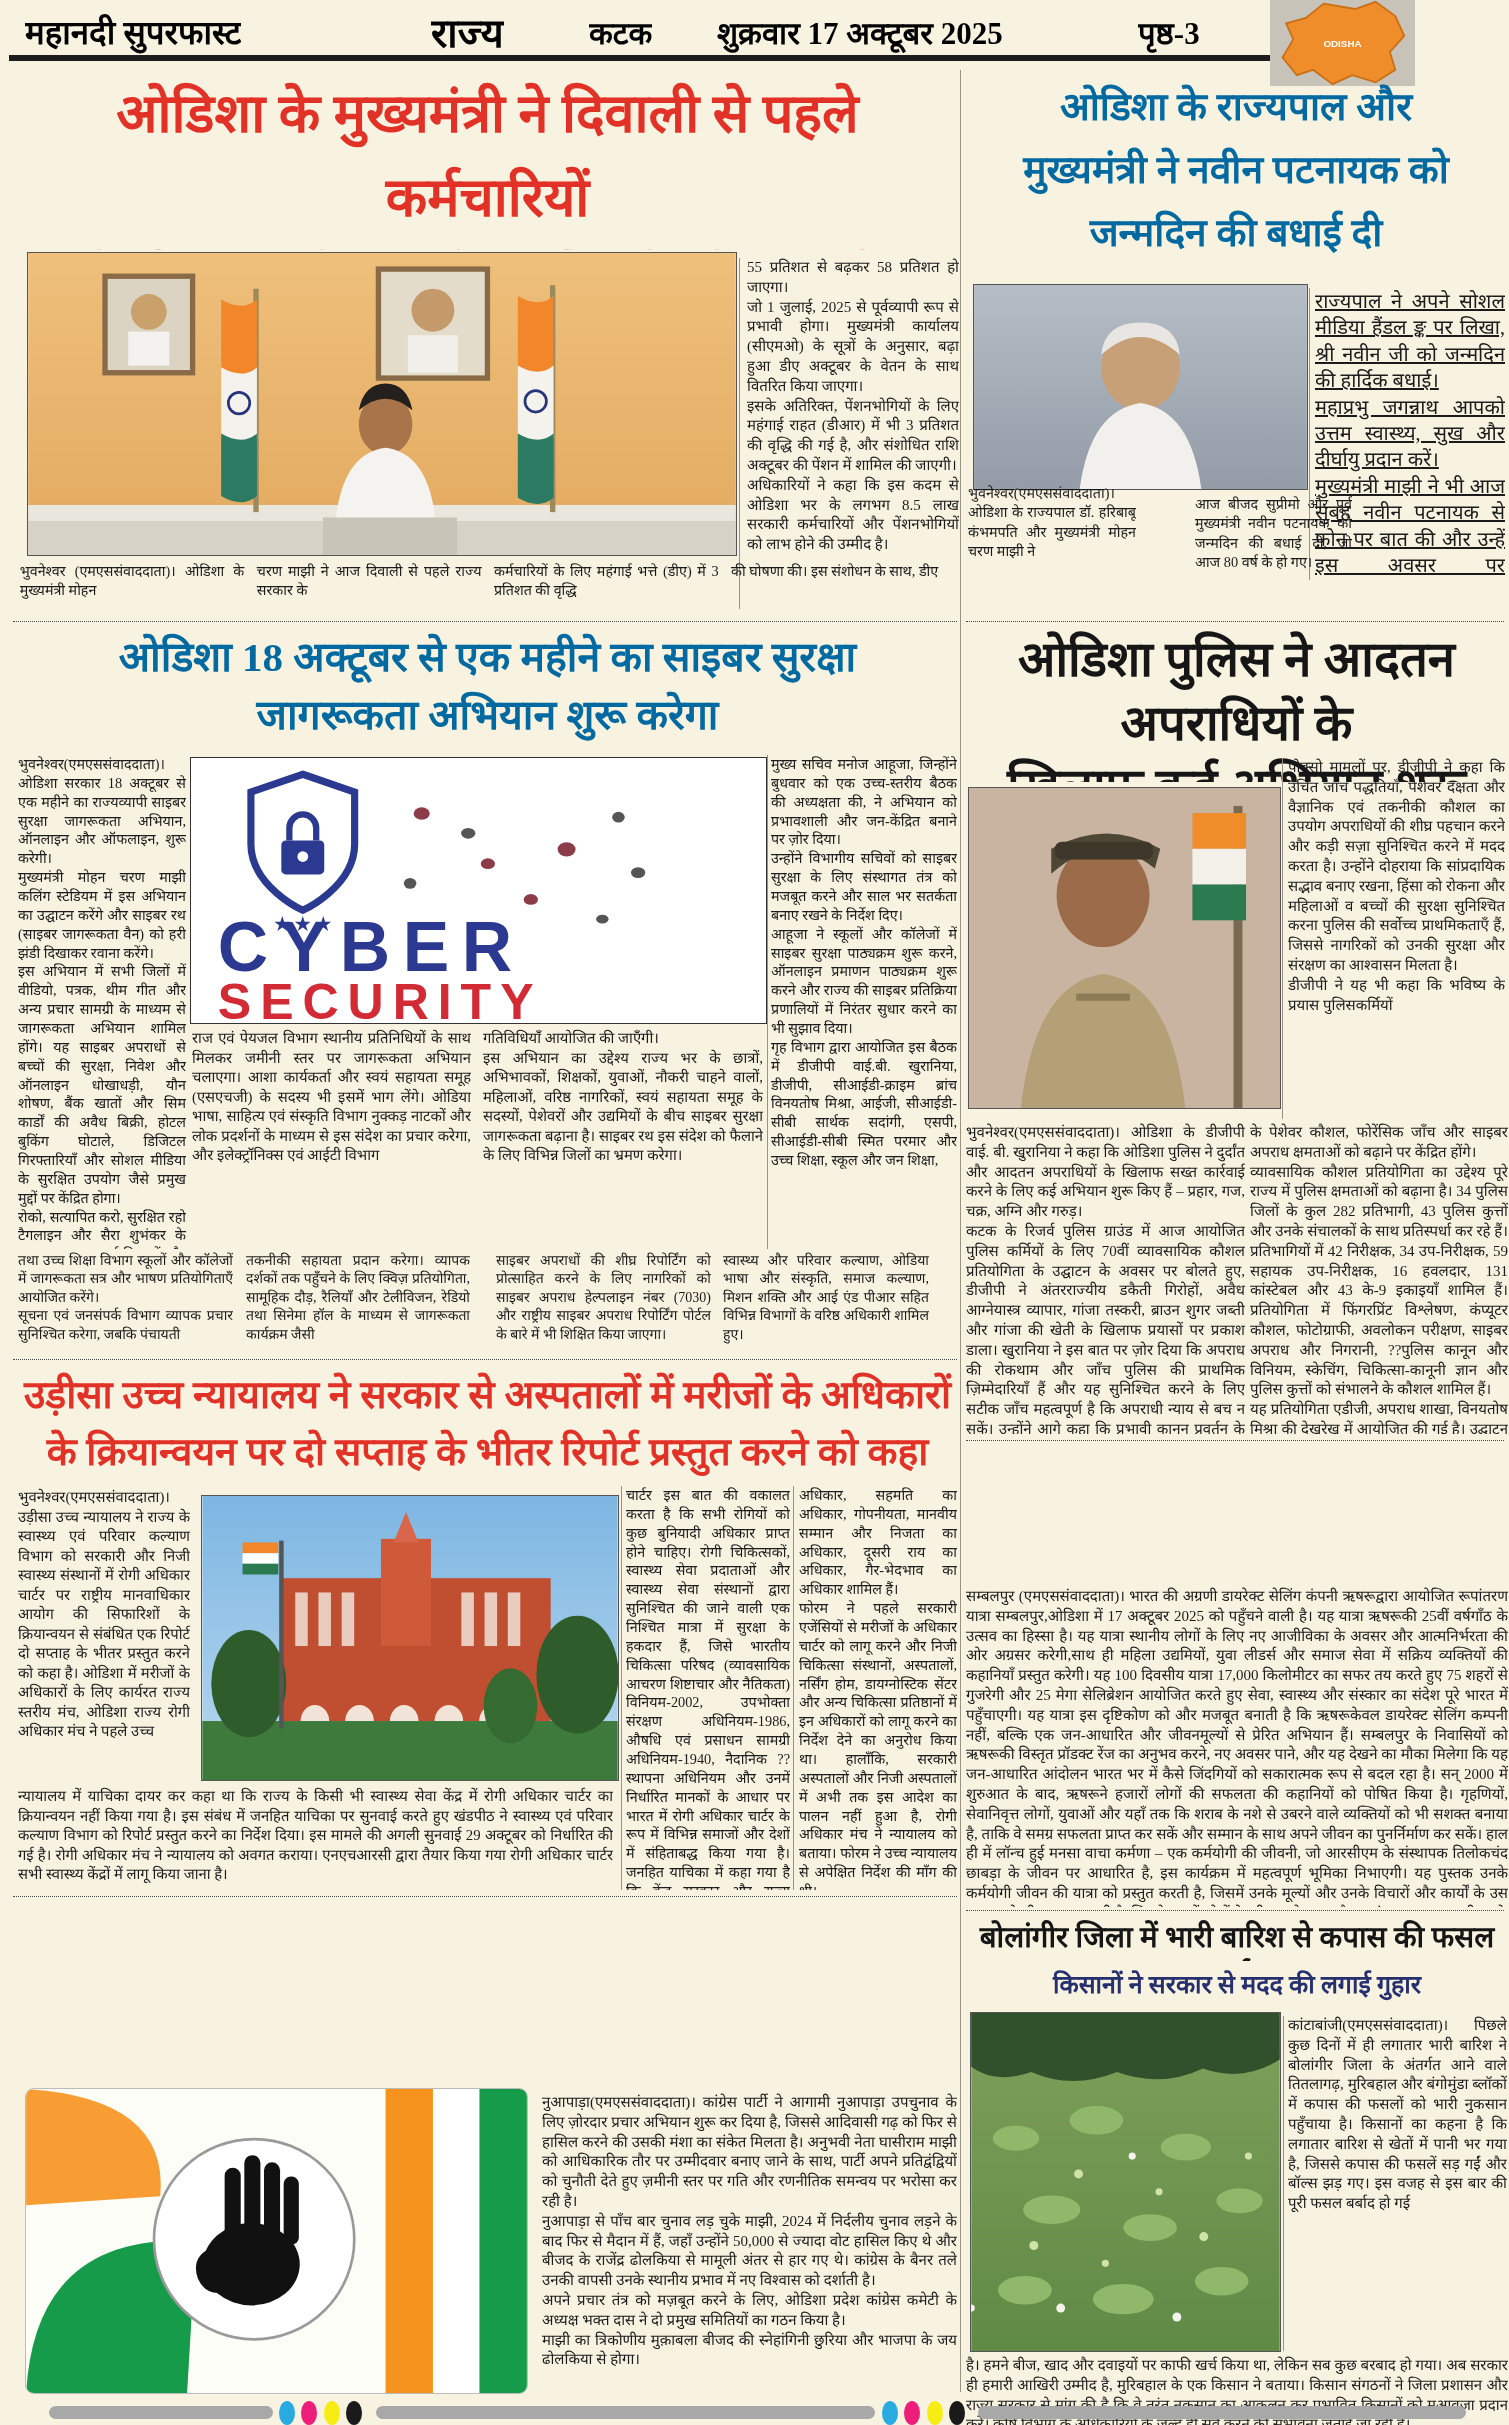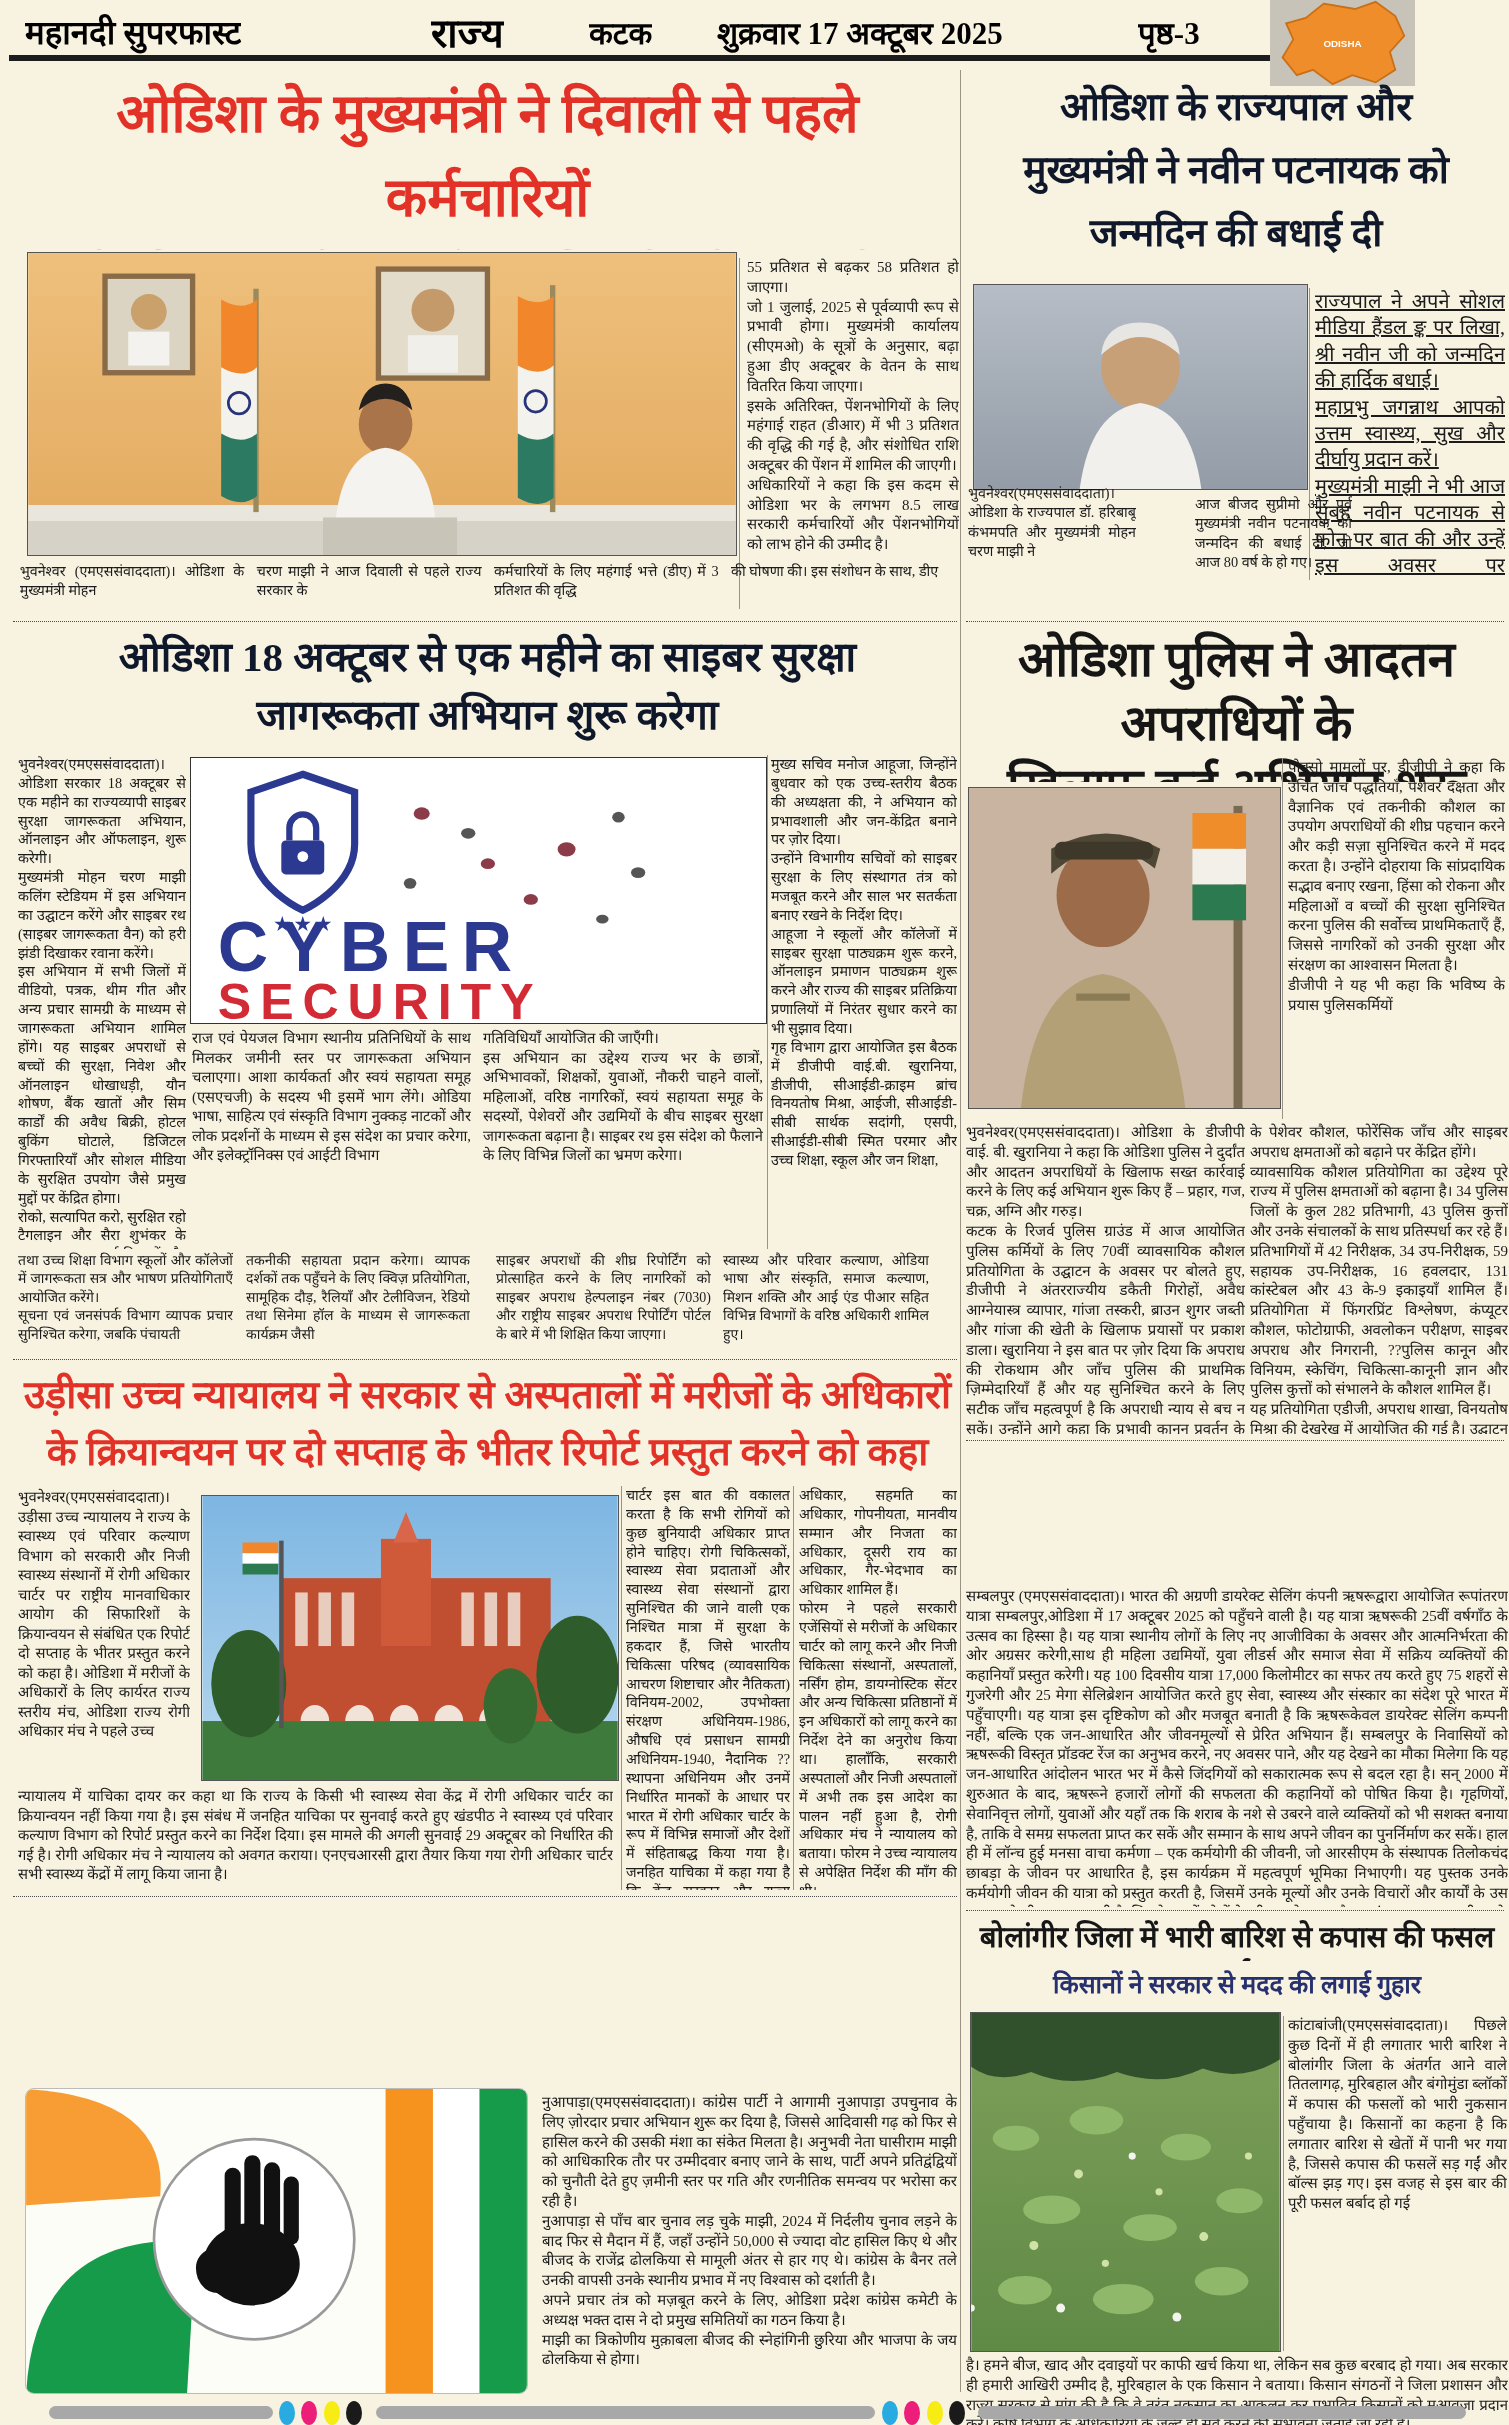--- a/index.html
+++ b/index.html
@@ -5,21 +5,21 @@
   html,body{margin:0;padding:0;background:#d8d4c4;}
   .page{position:relative;width:1510px;height:2426px;background:#f8f3e1;overflow:hidden;
         font-family:"Liberation Serif",serif;color:#1b1b1b;}
   .abs{position:absolute;overflow:hidden;}
   .mast{color:#000000;font-weight:bold;white-space:nowrap;}
   .rule{background:#1d1d1d;}
   .vline{position:absolute;width:0.9px;background:#9a9384;}
   .dotsep{position:absolute;border-top:1.8px dotted #4a4a4a;height:0;}
   .hl{font-weight:bold;text-align:center;white-space:pre-line;}
   .hl-red{color:#e23127;}
-  .hl-blue{color:#0f172a;}
+  .hl-blue{color:#0369a1;}
   .hl-black{color:#161616;}
   .body-text{font-size:14.8px;line-height:1.32;text-align:justify;white-space:pre-line;}
   .cap{font-size:14.3px;line-height:1.35;text-align:justify;}
   .photo{border:0.9px solid #555;background:#fff;}
   .caprow{display:flex;gap:12.5px;}
   .caprow div{flex:1;}
   .pbar{position:absolute;height:13.4px;background:#a8a8a8;border-radius:7.2px;top:2406px;}
   .pdots{position:absolute;top:2401px;display:flex;gap:6.3px;}
   .pdots span{width:16px;height:24px;border-radius:50%;display:block;}
   svg text{font-weight:bold;}

